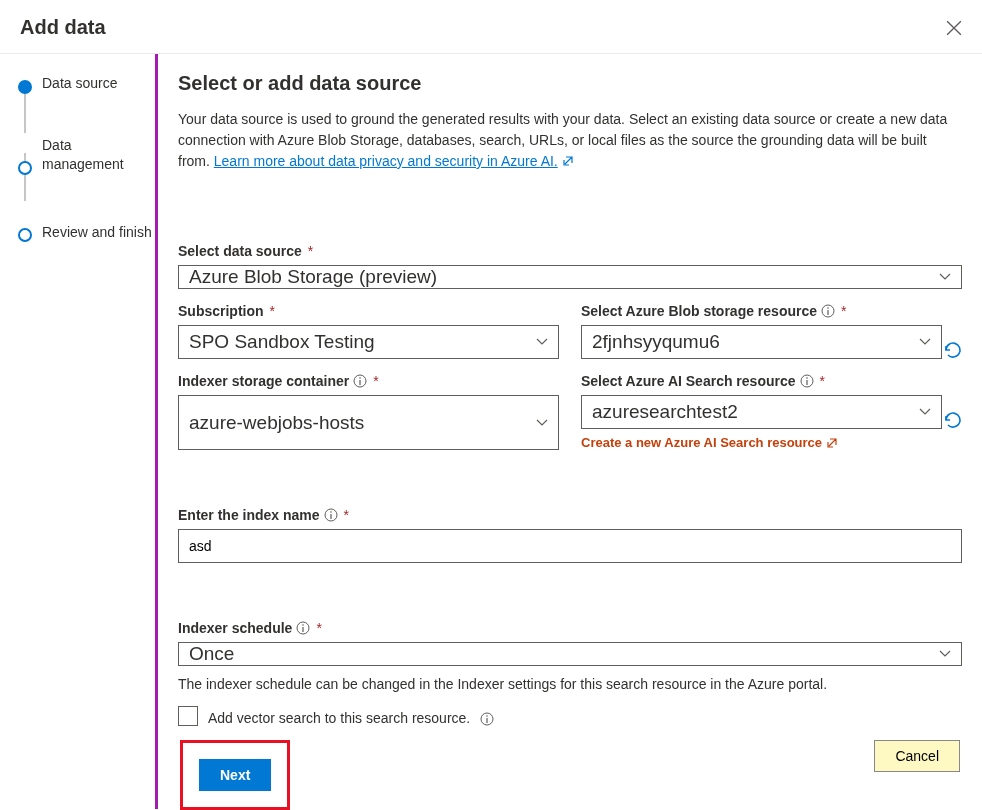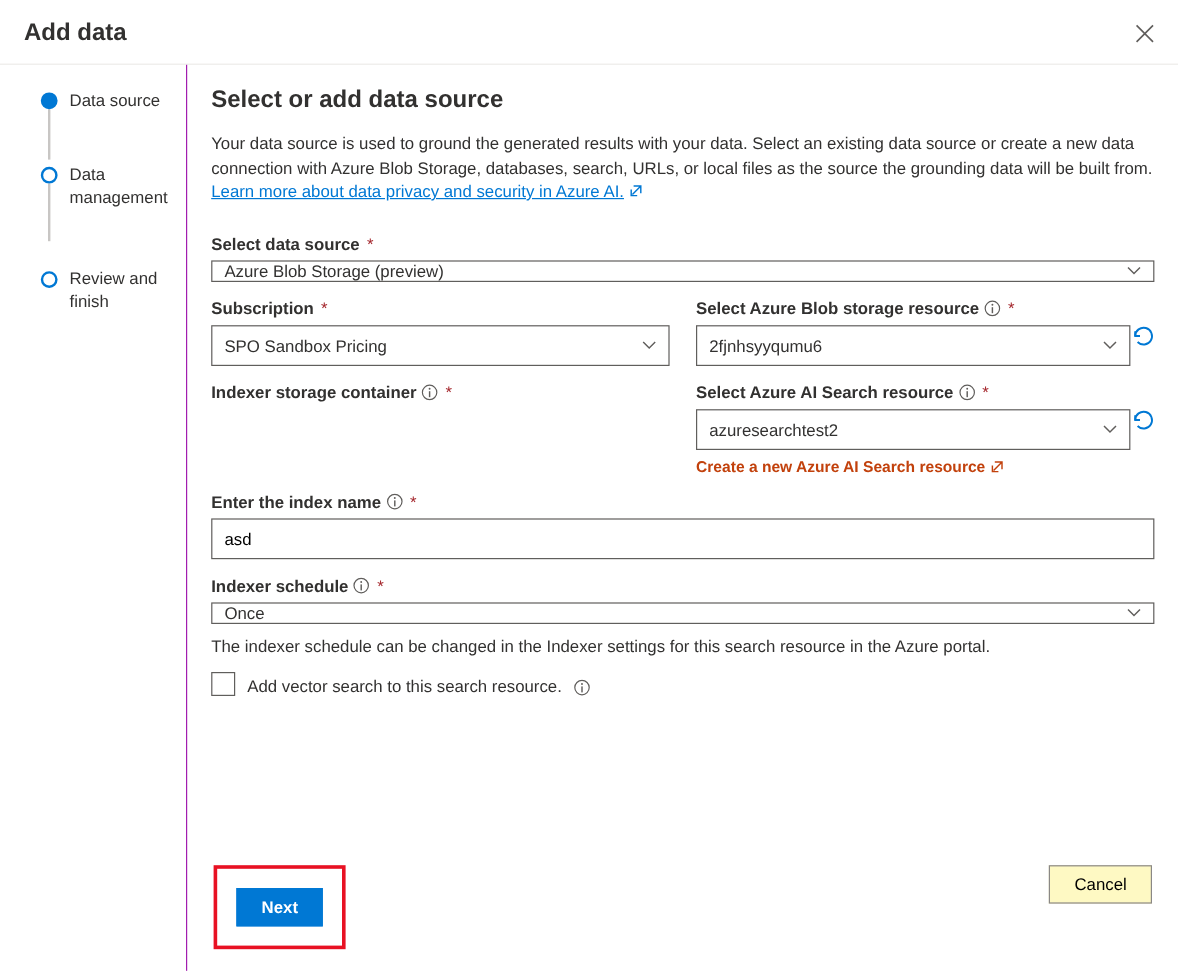--- a/index.html
+++ b/index.html
@@ -5,44 +5,44 @@
   * { box-sizing: border-box; margin: 0; padding: 0; font-family: "Segoe UI", -apple-system, sans-serif; }
   body { width: 982px; height: 810px; background: #fff; color: #323130; font-size: 14px; }
 
   .header { display: flex; justify-content: space-between; align-items: center; padding: 16px 20px 14px; border-bottom: 1px solid #edebe9; }
   .header-title { font-size: 20px; font-weight: 600; }
   .close-btn { cursor: pointer; width: 16px; height: 16px; color: #605e5c; }
 
   .body { display: flex; height: calc(100% - 55px); }
 
   .sidebar { width: 155px; padding: 20px 0 0 18px; }
-  .step { display: flex; align-items: flex-start; position: relative; margin-left: 16px; }
+  .step { display: flex; align-items: flex-end; position: relative; }
   .step-indicator { width: 14px; height: 14px; border-radius: 50%; border: 2px solid #0078d4; flex-shrink: 0; margin-top: 3px; background: #fff; z-index: 1; }
   .step-indicator.active { background: #0078d4; }
   .step-label { margin-left: 10px; font-size: 14px; color: #323130; line-height: 1.4; }
   .step-connector { position: absolute; left: 6px; top: 17px; width: 2px; height: 42px; background: #c8c6c4; }
 
-  .main { flex: 1; padding: 18px 20px 0 20px; display: flex; flex-direction: column; border-left: 1px solid #a21caf; }
+  .main { flex: 1; padding: 18px 20px 0 20px; display: flex; flex-direction: column; border-left: 3px solid #a21caf; }
   .content { flex: 1; }
   .page-title { font-size: 20px; font-weight: 600; margin-bottom: 14px; }
   .description { font-size: 14px; line-height: 1.5; color: #323130; margin-bottom: 2px; }
   .link { color: #0078d4; text-decoration: underline; cursor: pointer; }
   .link-ext { display: inline-flex; align-items: center; gap: 4px;}
   .link-ext svg { width: 12px; height: 12px; }
 
   .form-section { margin-top: 28px; }
   .form-row { display: flex; gap: 22px; margin-bottom: 14px; }
   .form-group { flex: 1; display: flex; flex-direction: column; }
-  .form-group.full { width: 100%; }
+  .form-group.full { width: 100%; margin-top: 43px; }
   .form-label { font-size: 14px; font-weight: 600; margin-bottom: 6px; display: flex; align-items: center; gap: 4px; }
   .req { color: #a4262c; font-weight: 400; margin-left: 2px; }
   .info-icon { width: 14px; height: 14px; color: #605e5c; }
 
-  .select-wrap { display: flex; align-items: flex-start; gap: 2px; }
-  .select { flex: 1; height: 34px; border: 1px solid #605e5c; padding: 0 30px 0 10px; font-size: 14px; background: #fff; position: relative; display: flex; align-items: center; cursor: pointer; }
+  .select-wrap { display: flex; align-items: flex-end; gap: 2px; }
+  .select { flex: 1; height: 34px; border: 1px solid #605e5c; padding: 0 30px 0 10px; font-size: 19px; background: #fff; position: relative; display: flex; align-items: center; cursor: pointer; }
   .select .chev { position: absolute; right: 10px; width: 12px; height: 12px; color: #605e5c; }
   .input { height: 34px; border: 1px solid #605e5c; padding: 0 10px; font-size: 14px; width: 100%; outline: none; }
   .refresh-btn { width: 18px; height: 18px; color: #0078d4; cursor: pointer; flex-shrink: 0; }
 
   .helper-link { font-size: 13px; color: #c2410c; margin-top: 6px; display: inline-flex; align-items: center; gap: 4px; cursor: pointer; font-weight: bold; }
   .helper-text { font-size: 14px; color: #323130; margin-top: 10px; margin-bottom: 4px; }
   .info-text { font-size: 14px; color: #323130; margin-top: 10px; }
 
   .checkbox-row { display: flex; align-items: flex-end; gap: 10px; margin-top: 14px; }
   .checkbox { width: 20px; height: 20px; border: 1px solid #605e5c; cursor: pointer; background:#fff; }
@@ -135,21 +135,21 @@
           </div>
         </div>
 
         <div class="form-row">
           <div class="form-group">
             <div class="form-label">
               <span>Subscription</span>
                 <span class="req">*</span>
             </div>
             <div class="select">
-              <span>SPO Sandbox Pricing</span>
+              <span>SPO Sandbox Testing</span>
               <svg class="chev" viewBox="0 0 12 12">
                   <use href="#i-chev"></use>
                 </svg>
             </div>
           </div>
           <div class="form-group">
             <div class="form-label">
               <span>Select Azure Blob storage resource</span>
               <svg class="info-icon" viewBox="0 0 14 14">
                   <use href="#i-info"></use>
@@ -172,20 +172,26 @@
 
         <div class="form-row">
           <div class="form-group">
             <div class="form-label">
               <span>Indexer storage container</span>
               <svg class="info-icon" viewBox="0 0 14 14">
                   <use href="#i-info"></use>
                 </svg>
               <span class="req">*</span>
             </div>
+            <div class="select">
+              <span>azure-webjobs-hosts</span>
+              <svg class="chev" viewBox="0 0 12 12">
+                  <use href="#i-chev"></use>
+                </svg>
+            </div>
           </div>
           <div class="form-group">
             <div class="form-label">
               <span>Select Azure AI Search resource</span>
               <svg class="info-icon" viewBox="0 0 14 14">
                   <use href="#i-info"></use>
                 </svg>
               <span class="req">*</span>
             </div>
             <div class="select-wrap">

